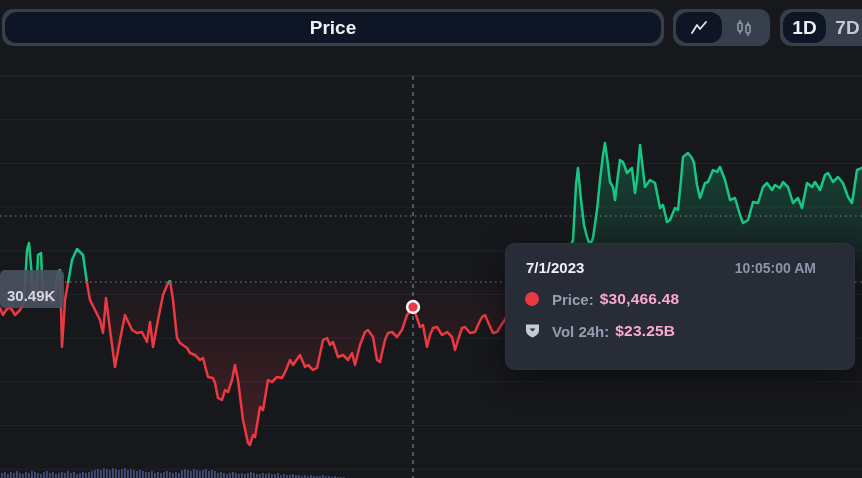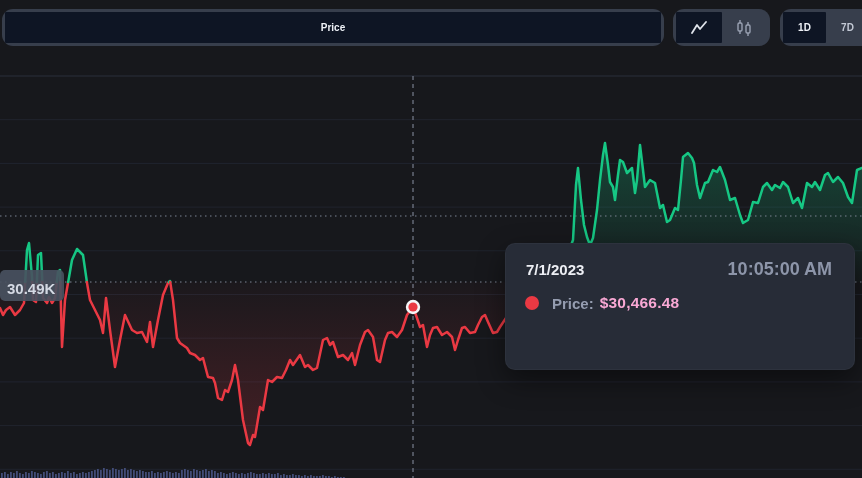--- a/index.html
+++ b/index.html
@@ -1,42 +1,42 @@
 <!DOCTYPE html>
 <html><head>
 <meta charset="utf-8">
 <style>
   html,body{margin:0;padding:0;background:#0e0f12;}
   .screen{position:relative;width:862px;height:478px;overflow:hidden;background:#17181c;
           font-family:"Liberation Sans",sans-serif;-webkit-font-smoothing:antialiased;}
   
   .seg{position:absolute;top:9px;height:37px;background:#373e4c;border-radius:11px;
        display:flex;align-items:stretch;padding:3px;box-sizing:border-box;}
-  .seg-item{flex:1;border:none;background:transparent;border-radius:1px;cursor:pointer;
+  .seg-item{flex:1;border:none;background:transparent;border-radius:12px;cursor:pointer;
             display:flex;align-items:center;justify-content:center;
-            font-family:"Liberation Sans",sans-serif;font-size:10px;font-weight:600;color:#c3c9d5;padding:8px;}
+            font-family:"Liberation Sans",sans-serif;font-size:19px;font-weight:600;color:#c3c9d5;padding:8px;}
   .seg-item.selected{background:#0e1524;color:#eef1f6;font-weight:700;}
   .seg-metric{left:2px;width:662px;}
   .seg-type{left:673px;width:97px;}
   .seg-range{left:780px;width:92px;}
   .seg-range .seg-item{font-weight:700;}
   .icon-btn svg{display:block;}
   
   .chart-wrap{position:absolute;left:0;top:0;width:862px;height:478px;}
   #chart-svg{position:absolute;left:0;top:0;}
   .baseline-label{position:absolute;left:0px;top:270px;background:rgba(73,81,96,0.92);
                   color:#d4d9e3;font-size:15px;font-weight:600;line-height:18px;
-                  padding:10px 9px 3px 7px;border-radius:5px;}
+                  padding:17px 9px 3px 7px;border-radius:5px;}
   
   .tooltip{position:absolute;left:505px;top:243px;width:350px;height:127px;box-sizing:border-box;
            background:#272c37;border:1px solid rgba(255,255,255,0.03);border-radius:10px;
-           padding:13px 20px 12px 15px;box-shadow:0 10px 28px rgba(0,0,0,0.45);}
+           padding:13px 36px 12px 15px;box-shadow:0 10px 28px rgba(0,0,0,0.45);}
   .tt-head{display:flex;justify-content:space-between;align-items:baseline;margin:2px 2px 13px 5px;}
   .tt-date{font-size:15px;font-weight:700;color:#edeff4;}
-  .tt-time{font-size:18px;font-weight:600;color:#8d95a9;}
+  .tt-time{font-size:14px;font-weight:600;color:#8d95a9;}
   .tt-row{display:flex;align-items:center;margin-top:12px;height:20px;}
   .tt-ico{width:22px;display:flex;justify-content:center;align-items:center;margin-right:9px;}
   .tt-dot{width:14px;height:14px;border-radius:50%;background:#ea3943;}
   .tt-label{font-size:15px;font-weight:600;color:#959db0;margin-right:6px;}
   .tt-value{font-size:15.5px;font-weight:700;color:#f9a8d4;letter-spacing:0.2px;}
 </style>
 </head>
 <body>
 
 <div class="screen">
@@ -223,20 +223,30 @@
         <span class="tt-date">7/1/2023</span>
         <span class="tt-time">10:05:00 AM</span>
       </div>
       <div class="tt-row">
         <span class="tt-ico">
             <span class="tt-dot"></span>
           </span>
         <span class="tt-label">Price:</span>
         <span class="tt-value">$30,466.48</span>
       </div>
+      <div class="tt-row">
+        <span class="tt-ico">
+          <svg width="17" height="16" viewBox="0 0 17 16">
+            <path d="M2 1.5 h13 v6.2 c0 2.6 -3.1 5.6 -6.5 6.8 C5.1 13.3 2 10.3 2 7.7 Z" fill="#c3cad8"></path>
+            <path d="M5.6 5.6 l2.9 3 2.9 -3 z" fill="#272c37"></path>
+          </svg>
+        </span>
+        <span class="tt-label">Vol 24h:</span>
+        <span class="tt-value">$23.25B</span>
+      </div>
     </div>
   </div>
 
   <div>
     <div class="seg seg-metric">
       <button class="seg-item selected">Price</button>
     </div>
     <div class="seg seg-type">
       <button class="seg-item selected icon-btn">
         <span>

